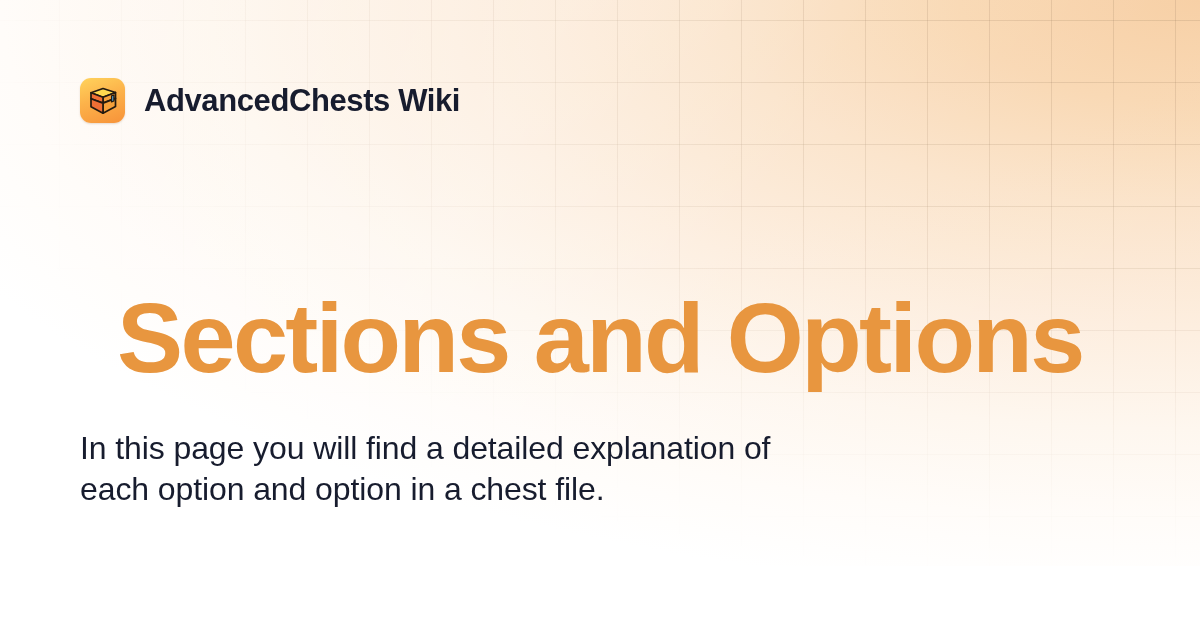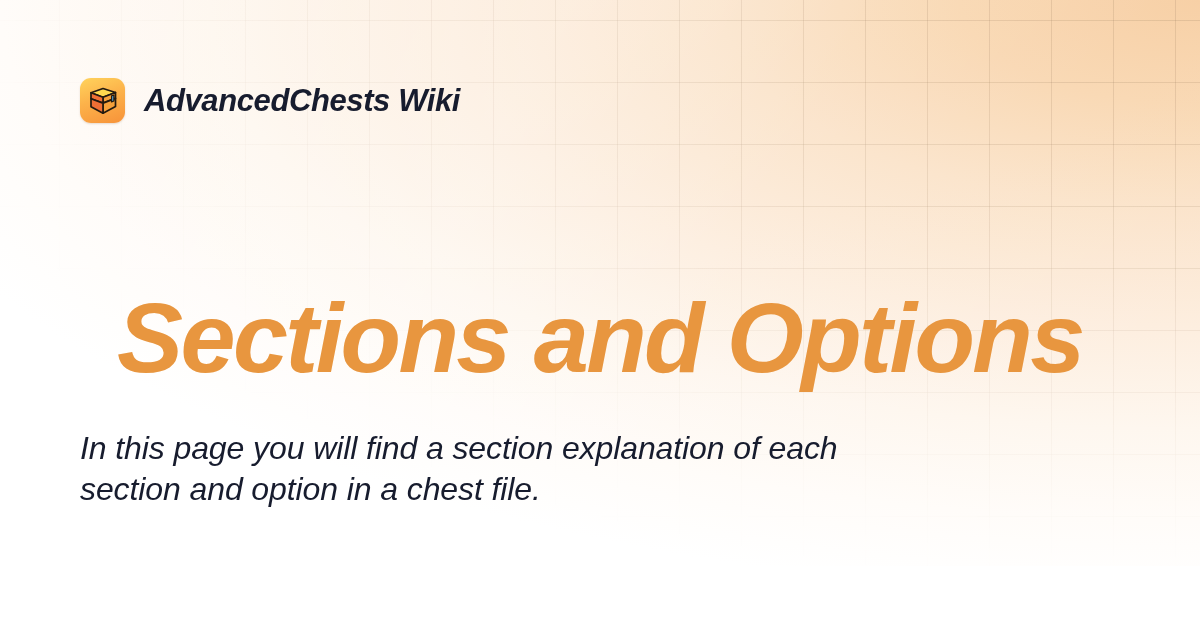--- a/index.html
+++ b/index.html
@@ -13,21 +13,20 @@
     font-family: "Liberation Sans", sans-serif;
     background: #ffffff;
   }
 
   .og-card {
     position: relative;
     width: 1200px;
     height: 566px;
     overflow: hidden;
     background: #fffefd;
-    font-style: italic;
   }
 
   
   .bg-base {
     position: absolute;
     inset: 0;
     background:
       radial-gradient(125% 115% at 100% 0%,
         #f7cfa4 0%,
         #f9d8b3 16%,
@@ -164,16 +163,16 @@
           <polygon points="17,19.1 5,14.7 5,22.8 17,29.2" fill="#ef6f35" stroke="#241a10" stroke-width="1.7" stroke-linejoin="round"></polygon>
 
           <polygon points="25.6,11.9 27.9,11.0 27.9,17.0 25.6,17.9" fill="#5bb4e8" stroke="#241a10" stroke-width="1.3" stroke-linejoin="round"></polygon>
         </svg>
       </div>
       <div class="brand-title">AdvancedChests Wiki</div>
     </div>
 
     <div class="headline">Sections and Options</div>
 
-    <div class="description">In this page you will find a section explanation of each section and option in a chest file.</div>
+    <div class="description">In this page you will find a detailed explanation of each option and option in a chest file.</div>
 
   </div>
 </div>
 
 </body></html>

